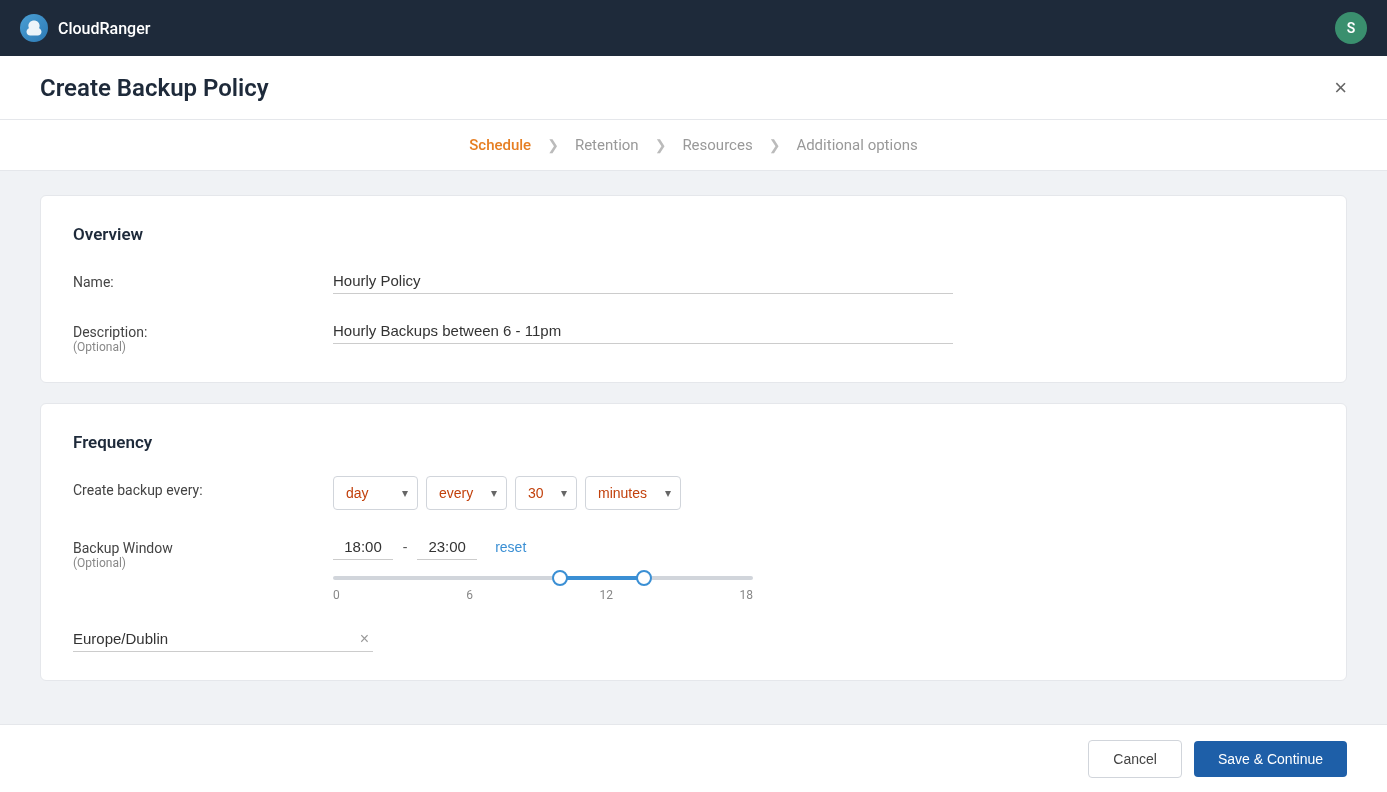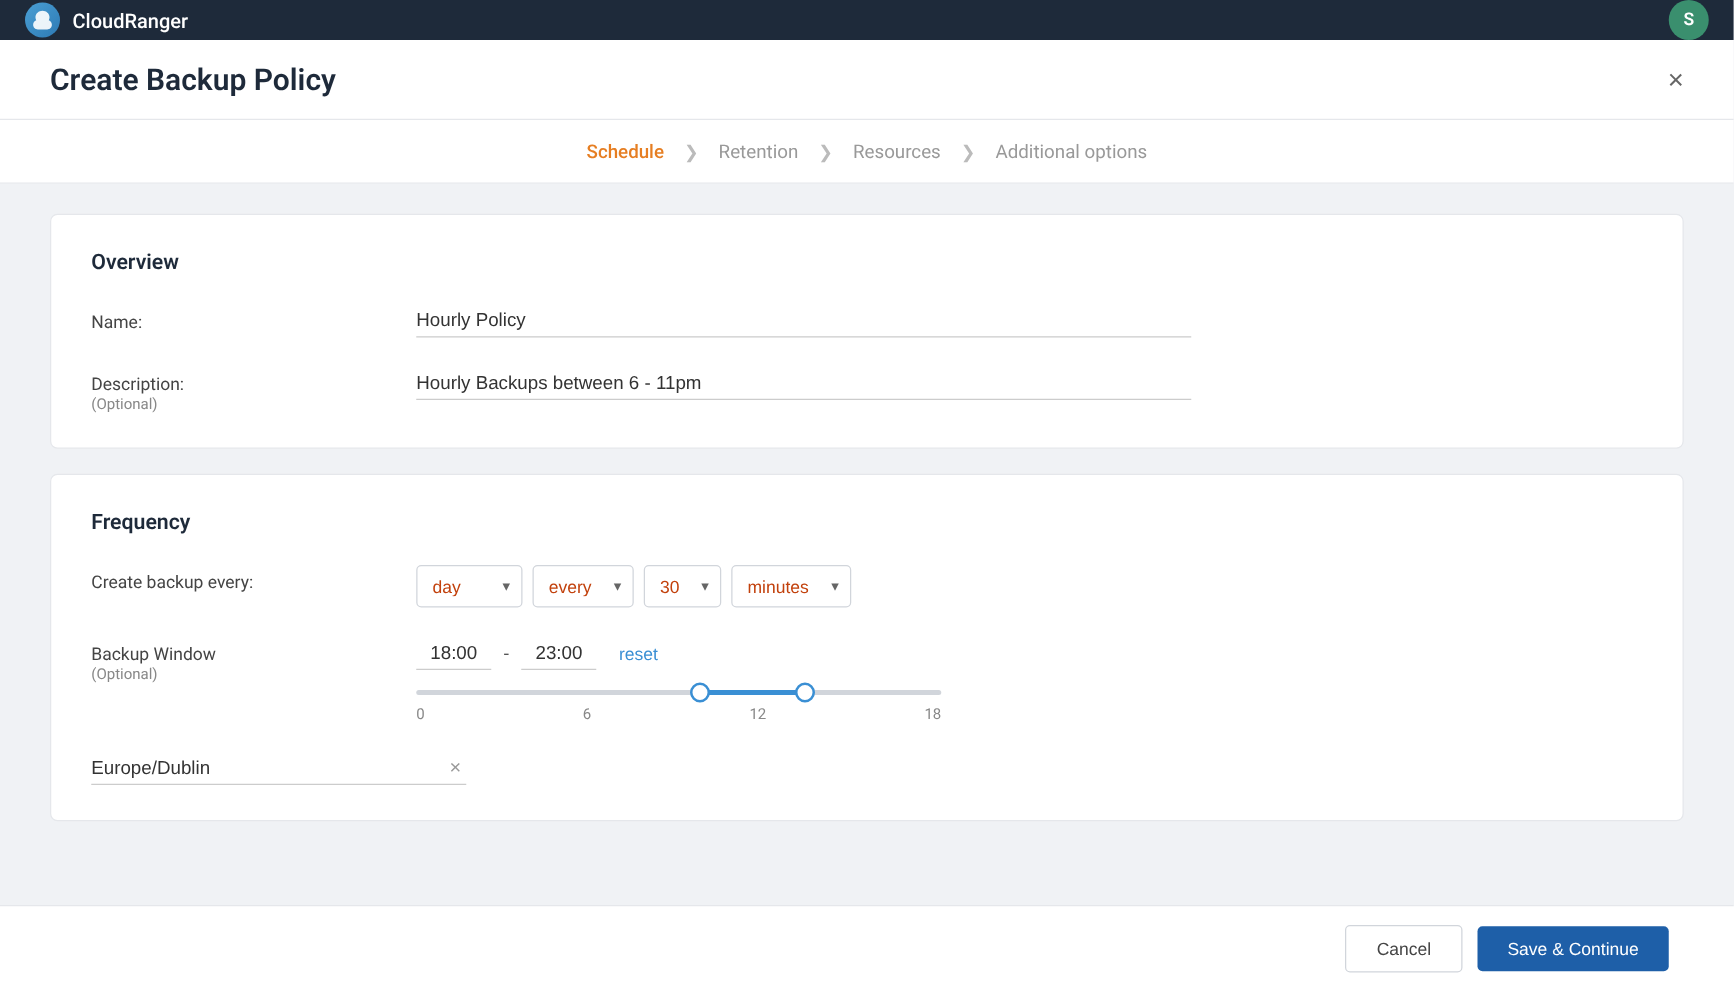--- a/index.html
+++ b/index.html
@@ -7,21 +7,21 @@
       font-family: -apple-system, BlinkMacSystemFont, 'Segoe UI', Roboto, sans-serif;
       background: #f0f2f5;
       color: #333;
       min-height: 792px;
       width: 1387px;
     }
 
     
     .header {
       background: #1e2a3a;
-      height: 32px;
+      height: 56px;
       display: flex;
       align-items: center;
       padding: 0 20px;
       justify-content: space-between;
     }
     .header-logo {
       display: flex;
       align-items: center;
       gap: 10px;
       color: white;
@@ -305,21 +305,21 @@
       position: fixed;
       bottom: 0;
       left: 0;
       right: 0;
       height: 68px;
       background: white;
       border-top: 1px solid #e5e7eb;
       display: flex;
       align-items: center;
       justify-content: flex-end;
-      padding: 0 52px;
+      padding: 0 40px;
       gap: 12px;
     }
     .btn-cancel {
       padding: 10px 24px;
       border: 1px solid #d1d5db;
       background: white;
       border-radius: 4px;
       font-size: 14px;
       color: #444;
       cursor: pointer;

